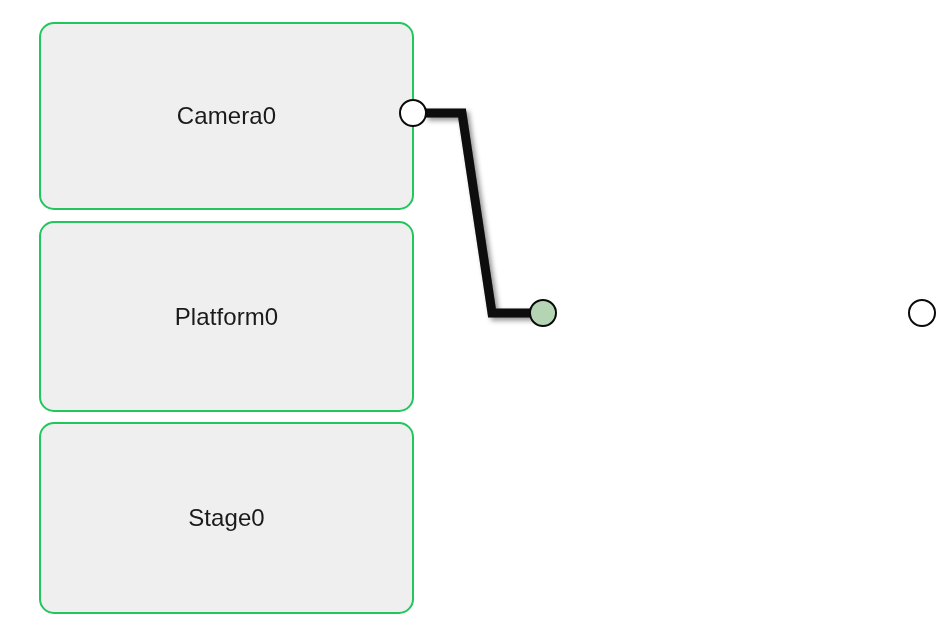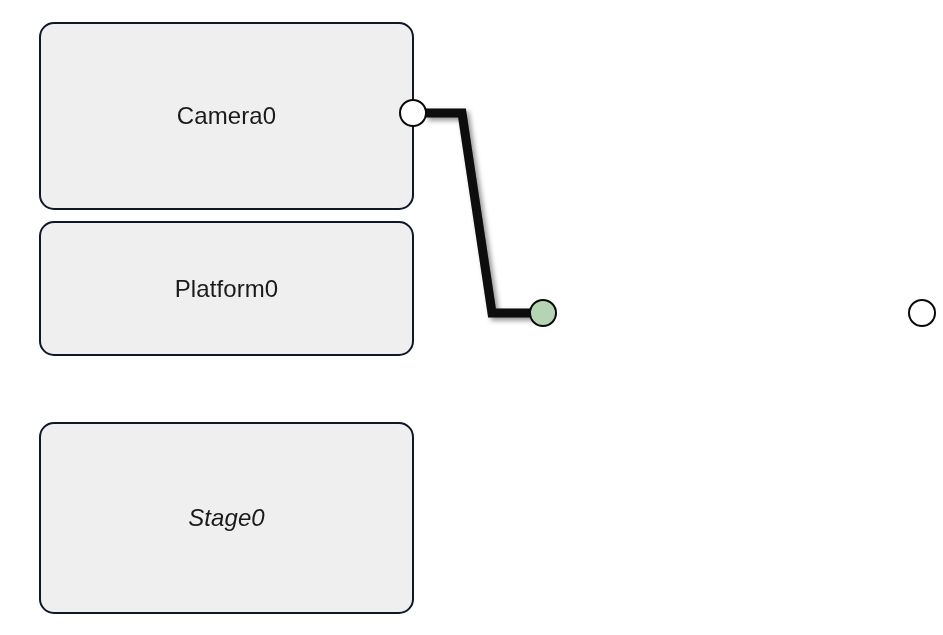--- a/index.html
+++ b/index.html
@@ -23,21 +23,21 @@
     left: 0;
     top: 0;
     width: 943px;
     height: 635px;
     pointer-events: none;
   }
   .node {
     position: absolute;
     box-sizing: border-box;
     background: #efefef;
-    border: 2px solid #0f172a;
+    border: 2px solid #22c55e;
     border-radius: 15px;
     display: flex;
     align-items: center;
     justify-content: center;
   }
   .node-label {
     font-family: "Liberation Sans", sans-serif;
     font-size: 24px;
     line-height: 1;
     color: #1a1a1a;
@@ -53,22 +53,22 @@
     border-radius: 50%;
     border: 2px solid #0a0a0a;
     background: #ffffff;
     z-index: 6;
   }
   .port.filled {
     background: #b4d4b4;
   }
   
   .node-camera    { left: 39px;  top: 22px;  width: 375px; height: 188px; z-index: 3; }
-  .node-platform  { left: 39px;  top: 221px; width: 375px; height: 135px; z-index: 2; }
-  .node-stage     { left: 39px;  top: 422px; width: 375px; height: 192px; z-index: 2; font-style: italic; }
+  .node-platform  { left: 39px;  top: 221px; width: 375px; height: 191px; z-index: 2; }
+  .node-stage     { left: 39px;  top: 422px; width: 375px; height: 192px; z-index: 2; }
   .node-calib     { left: 543px; top: 217px; width: 380px; height: 194px; z-index: 3; }
 
   .port-camera-out { left: 399px; top: 99px;  }
   .port-calib-in   { left: 529px; top: 299px; }
   .port-calib-out  { left: 908px; top: 299px; }
 </style>
 </head>
 <body>
 
 <div id="canvas">

